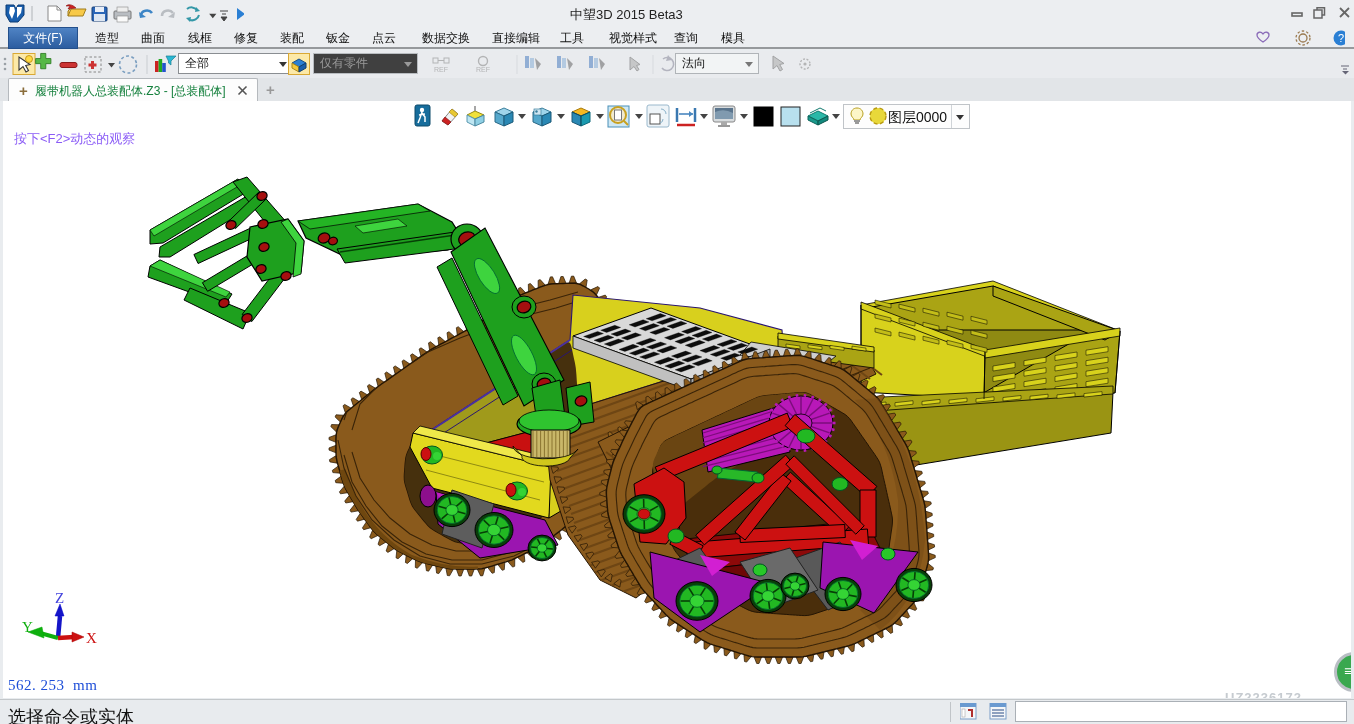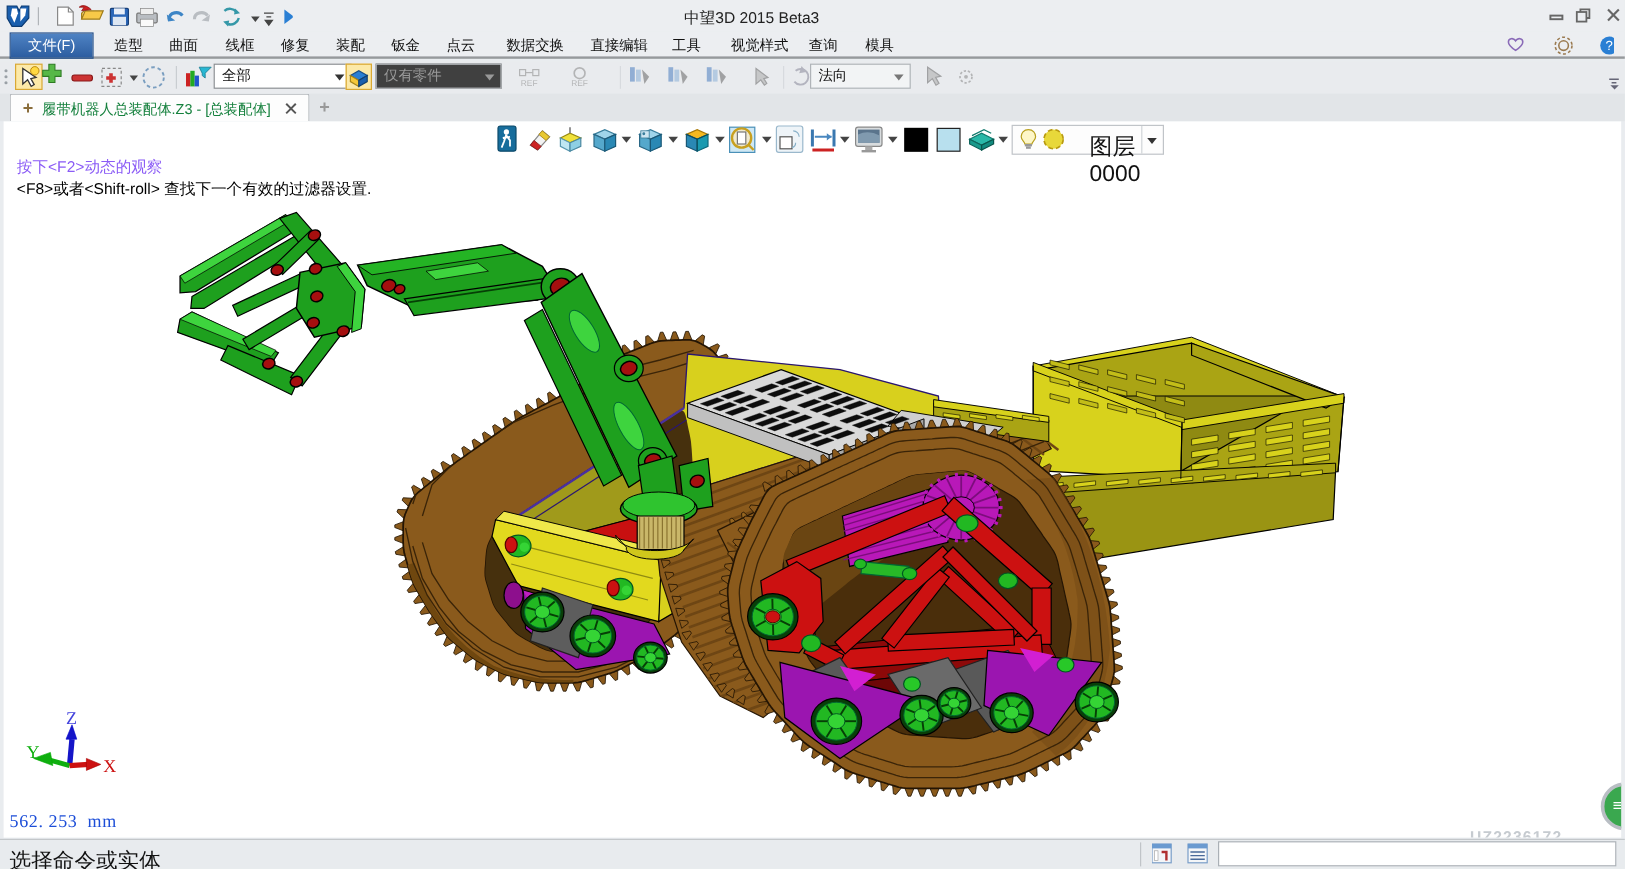--- a/index.html
+++ b/index.html
@@ -9,21 +9,20 @@
 #toolbar{position:absolute;left:0;top:51px;width:1354px;height:27px;background:#e9ebee}
 #tabbar{position:absolute;left:0;top:78px;width:1354px;height:23px;background:#e2e5e8}
 #statusbar{position:absolute;left:0;top:699px;width:1354px;height:25px;background:#e8ebee;border-top:1px solid #c3c7ca}
 .mi{display:inline-block;font-size:12px;color:#111;text-align:right}
 .combo{position:absolute;height:21px;background:#fff;border:1px solid #8a8e92;font-size:12px;color:#111;line-height:19px;padding-left:6px}
 .carr{position:absolute;right:5px;top:8px;width:0;height:0;border-left:4px solid transparent;border-right:4px solid transparent;border-top:5px solid #333}
 </style></head><body>
 
 <div id="canvas">
   <div class="abs" style="left:11px;top:29px;font-size:13px;color:#8b5cf6">按下&lt;F2&gt;动态的观察</div>
-  <div class="abs" style="left:11px;top:48px;font-size:13px;color:#000">&lt;F8&gt;或者&lt;Shift-roll&gt; 查找下一个有效的过滤器设置.</div>
   <div class="abs" style="left:5px;top:576px;font-size:15px;color:#1d4ed8;font-family:Liberation Serif, serif;letter-spacing:0.5px">562. 253&nbsp;&nbsp;mm</div>
 
   <div class="abs" style="left:1222px;top:589px;font-size:13px;color:#c6cbd0;font-weight:bold;letter-spacing:1px">UZ2236172</div>
   <div class="abs" style="left:1331px;top:551px;width:40px;height:40px;border-radius:50%;background:#3aa84f;border:3px solid #b9bec4"></div>
   <div class="abs" style="left:1341px;top:562px;font-size:14px;color:#fff;font-weight:bold">≡</div>
 </div>
 <svg width="1354" height="724" viewBox="0 0 1354 724" style="position:absolute;left:0;top:0">
     <polygon points="866.0,404.0 1113.0,392.0 1111.0,433.0 898.0,468.0" fill="#9a9413" stroke="#000" stroke-width="1.0"></polygon>
     <polygon points="985.0,353.0 1120.0,331.0 1115.0,393.0 985.0,397.0" fill="#aaa414" stroke="#000" stroke-width="1.0"></polygon>
     <polygon points="861.0,305.0 993.0,281.0 1120.0,331.0 1108.0,338.0 993.0,292.0 870.0,312.0" fill="#d8d21c" stroke="#000" stroke-width="0.8"></polygon>
@@ -731,21 +730,21 @@
       </g>
     <path d="M422,10 l8,0 -4,5 z" fill="#444"></path>
   </svg>
   <div class="abs" style="left:433px;top:0px;width:127px;height:25px;border:1px solid #c0c4c8;background:#fdfdfd">
     <svg class="abs" style="left:5px;top:2px" width="40" height="20" viewBox="0 0 40 20">
       <path d="M8,1 C4,1 2,4 2,7 C2,10 5,11 5,13 L11,13 C11,11 14,10 14,7 C14,4 12,1 8,1 Z" fill="#fdf6c8" stroke="#b8a020"></path>
       <rect x="5" y="13" width="6" height="2" fill="#999"></rect>
         <rect x="6" y="15" width="4" height="2" fill="#999"></rect>
       <circle cx="29" cy="9" r="8" fill="#e8d83a" stroke="#b89a10" stroke-width="1.4" stroke-dasharray="4 2.5"></circle>
     </svg>
-    <span class="abs" style="left:64px;top:4px;font-size:19px;color:#111">图层0000</span>
+    <span class="abs" style="left:44px;top:4px;font-size:14px;color:#111">图层0000</span>
     <div class="abs" style="left:107px;top:0;width:18px;height:23px;border-left:1px solid #d0d4d8">
         <span class="carr" style="right:5px;top:10px"></span>
       </div>
   </div>
 </div>
 
 <div id="statusbar">
   <span class="abs" style="left:8px;top:5px;font-size:18px;color:#111">选择命令或实体</span>
   <div class="abs" style="left:950px;top:2px;width:1px;height:20px;background:#c0c4c8"></div>
   <svg class="abs" style="left:960px;top:3px" width="50" height="18" viewBox="0 0 50 18">

